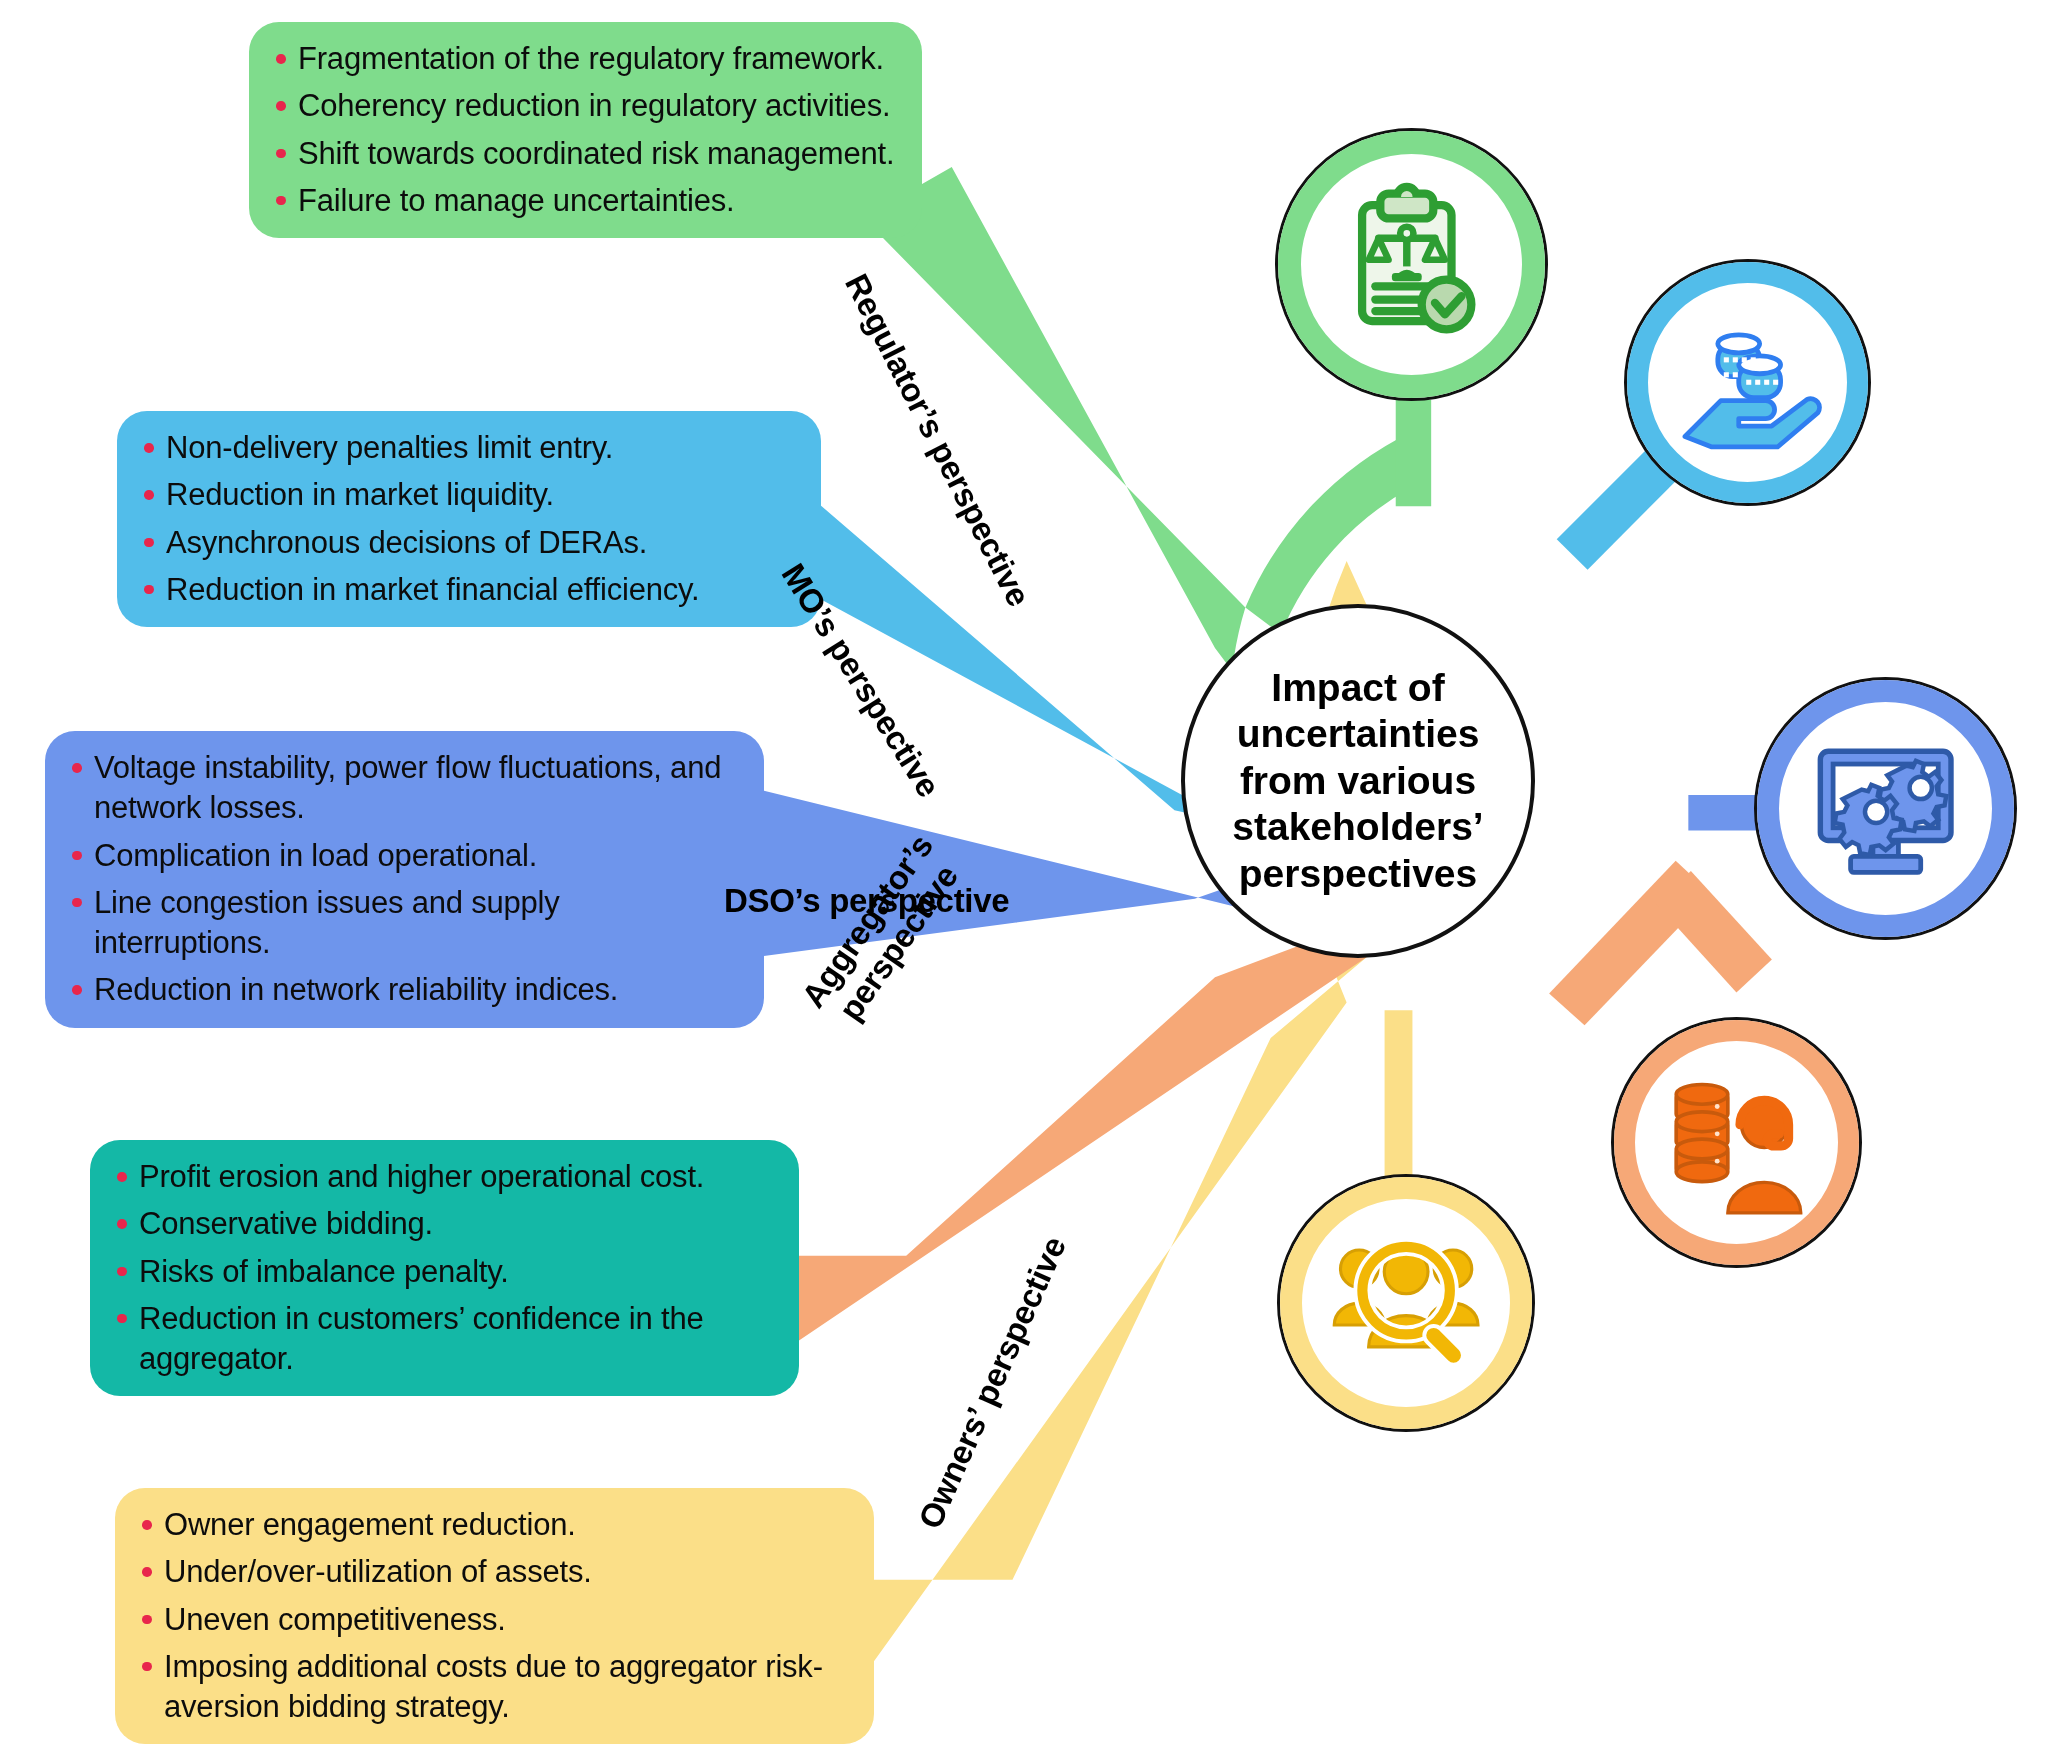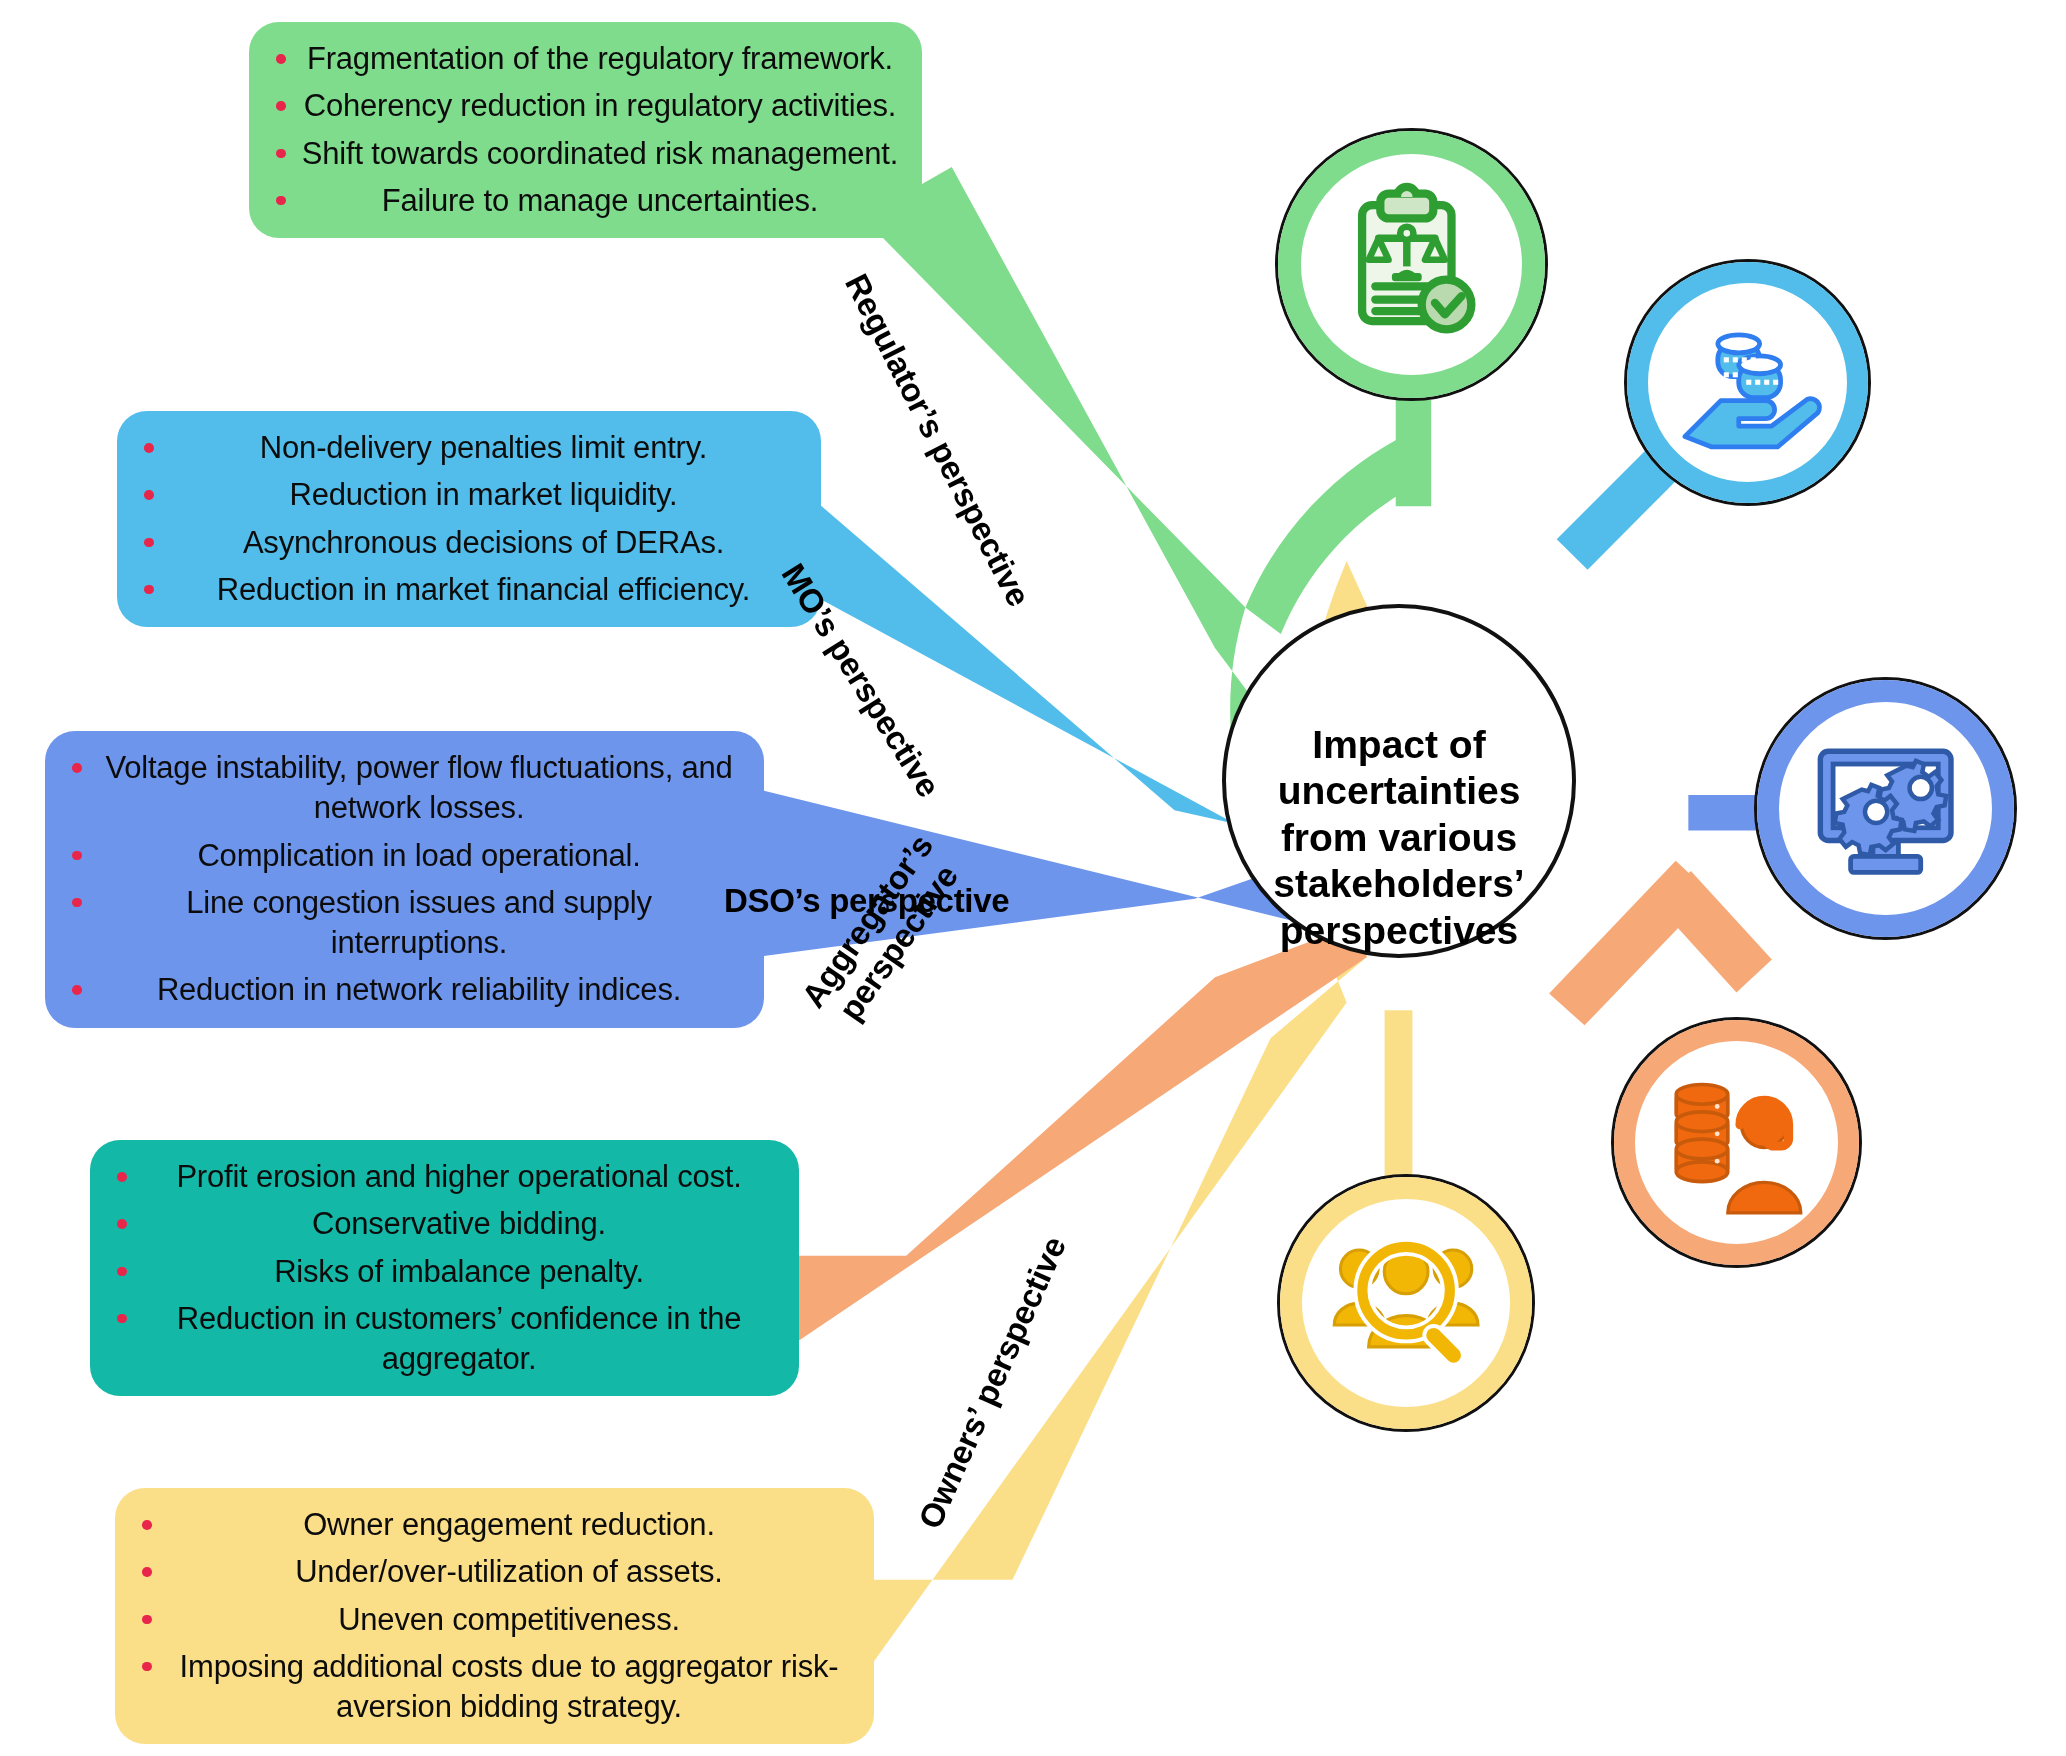--- a/index.html
+++ b/index.html
@@ -24,21 +24,20 @@
   .box ul{list-style:none;margin:0;padding:0;}
   .box li{
     position:relative;
     padding-left:27px;
     margin:0 0 7px 0;
     font-size:31px;
     line-height:1.30;
     color:#0c0c0c;
     font-family:"Liberation Sans",sans-serif;
     letter-spacing:-0.2px;
-    text-align:center;
   }
   .box li:last-child{margin-bottom:0;}
   .box li::before{
     content:"";
     position:absolute;
     left:5px;top:15px;
     width:9.6px;height:9.6px;
     border-radius:50%;
     background:#e8264c;
   }
@@ -62,27 +61,27 @@
   }
   #lbl-regulator { left:871px; top:268px;  transform:rotate(63deg); transform-origin:left top;}
   #lbl-mo        { left:806px; top:557px; transform:rotate(58deg); transform-origin:left top;}
   #lbl-dso       { left:724px; top:882px; }
   #lbl-aggregator{ left:759px; top:1043px; transform:rotate(-55deg); transform-origin:left top; width:324px; text-align:center; white-space:normal; line-height:1.14;}
   #lbl-owners    { left:911px; top:1519px; transform:rotate(-66deg); transform-origin:left top;}
 
   
   #hub{
     position:absolute;
-    left:1222px; top:604px;
+    left:1181px; top:604px;
     width:354px;height:354px;
     border-radius:50%;
     background:#ffffff;
     border:4.6px solid #111111;
     box-sizing:border-box;
-    display:flex;align-items:flex-end;justify-content:center;
+    display:flex;align-items:center;justify-content:center;
     z-index:8;
   }
   #hub-text{
     font-weight:bold;
     font-size:39px;
     line-height:1.19;
     text-align:center;
     color:#000;
     width:263px;
     font-family:"Liberation Sans",sans-serif;

